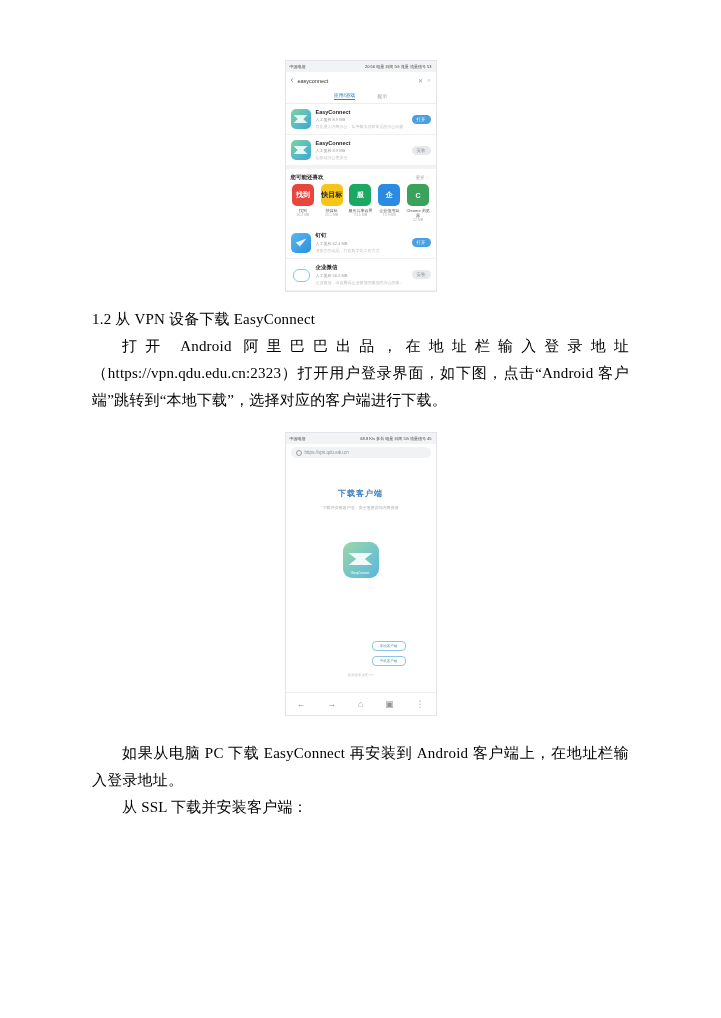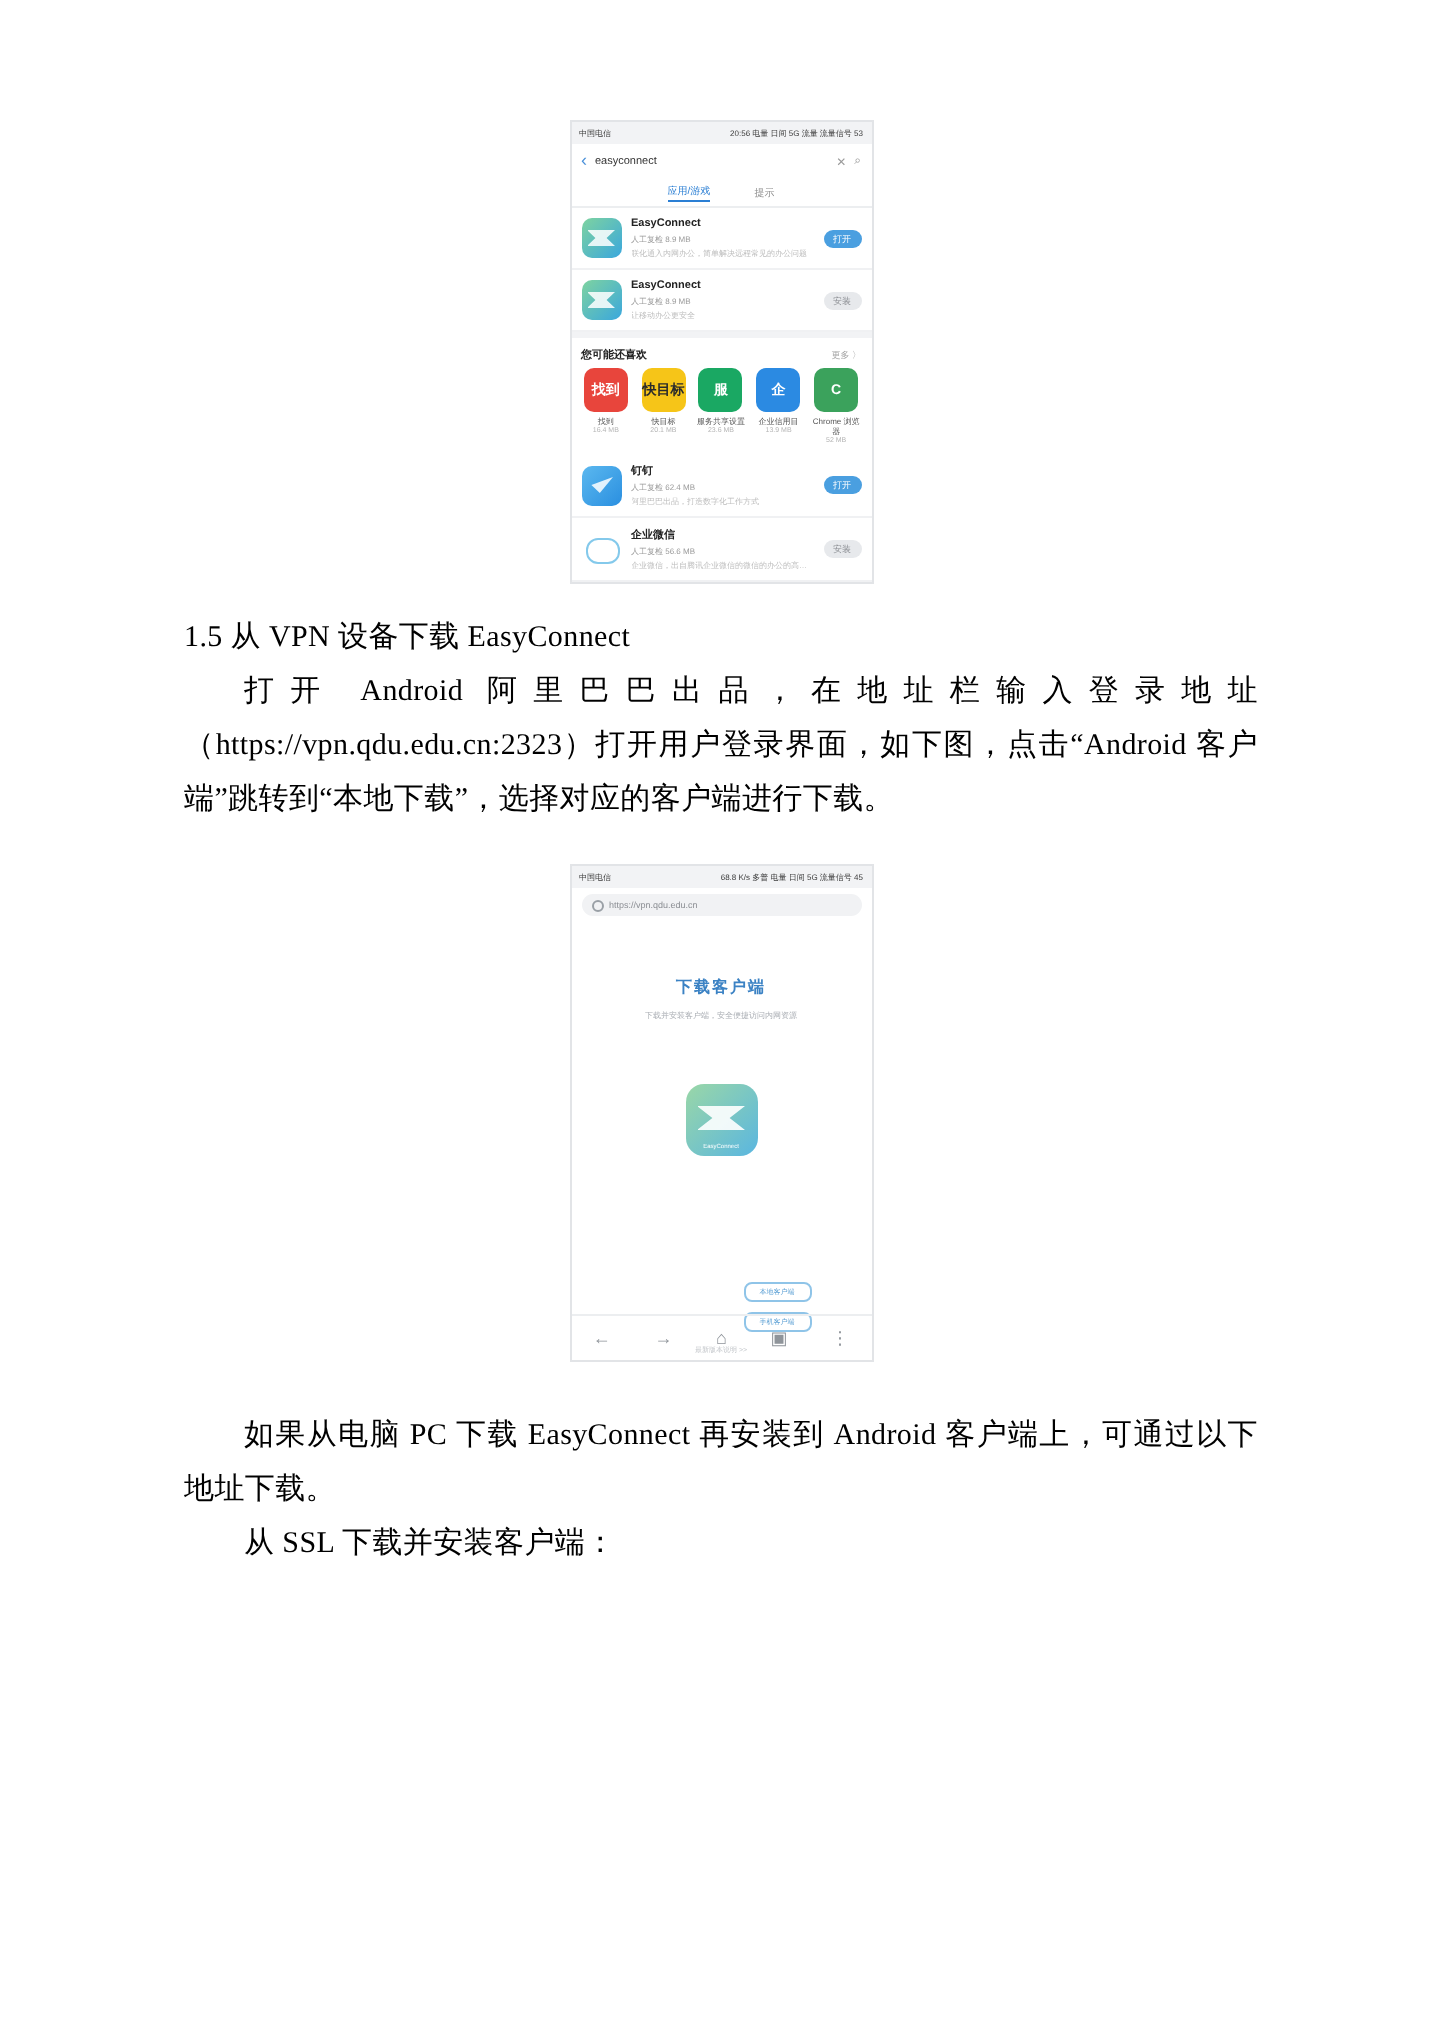--- a/index.html
+++ b/index.html
@@ -177,21 +177,21 @@
   }
   .grid-name { font-size: 4px; color: #555; margin-top: 2px; }
   .grid-size { font-size: 3.5px; color: #b5b5b5; }
 
   .phone-shot-2 {
     width: 152px;
     background: #ffffff;
     border: 1px solid #e2e4e7;
     box-sizing: border-box;
     font-family: "Liberation Sans", sans-serif;
-    height: 249px;
+    height: 284px;
     position: relative;
     overflow: hidden;
   }
   .url-bar {
     margin: 3px 5px 0 5px;
     height: 11px;
     background: #f1f2f4;
     border-radius: 6px;
     display: flex;
     align-items: center;
@@ -379,21 +379,21 @@
           </div>
           <div class="btn-open grey">安装</div>
         </div>
       </div>
 
     </div>
   </div>
 
   <div class="spacer-1"></div>
 
-  <div class="heading">1.5 从 VPN 设备下载 EasyConnect</div>
+  <div class="heading">1.2 从 VPN 设备下载 EasyConnect</div>
   <p class="para indent">打开 Android 阿里巴巴出品，在地址栏输入登录地址（https://vpn.qdu.edu.cn:2323）打开用户登录界面，如下图，点击“Android 客户端”跳转到“本地下载”，选择对应的客户端进行下载。</p>
 
   <div class="spacer-2"></div>
 
   <div class="figure-wrap">
     <div class="phone-shot-2">
 
       <div class="status-bar">
         <span>中国电信</span>
         <span>68.8 K/s 多普 电量 日间 5G 流量信号 45</span>
@@ -424,16 +424,16 @@
         <span>⌂</span>
         <span>▣</span>
         <span>⋮</span>
       </div>
 
     </div>
   </div>
 
   <div class="spacer-3"></div>
 
-  <p class="para indent">如果从电脑 PC 下载 EasyConnect 再安装到 Android 客户端上，可通过以下地址下载。</p>
+  <p class="para indent">如果从电脑 PC 下载 EasyConnect 再安装到 Android 客户端上，在地址栏输入登录地址。</p>
   <p class="para indent">从 SSL 下载并安装客户端：</p>
 
 </div>
 
 </body></html>

